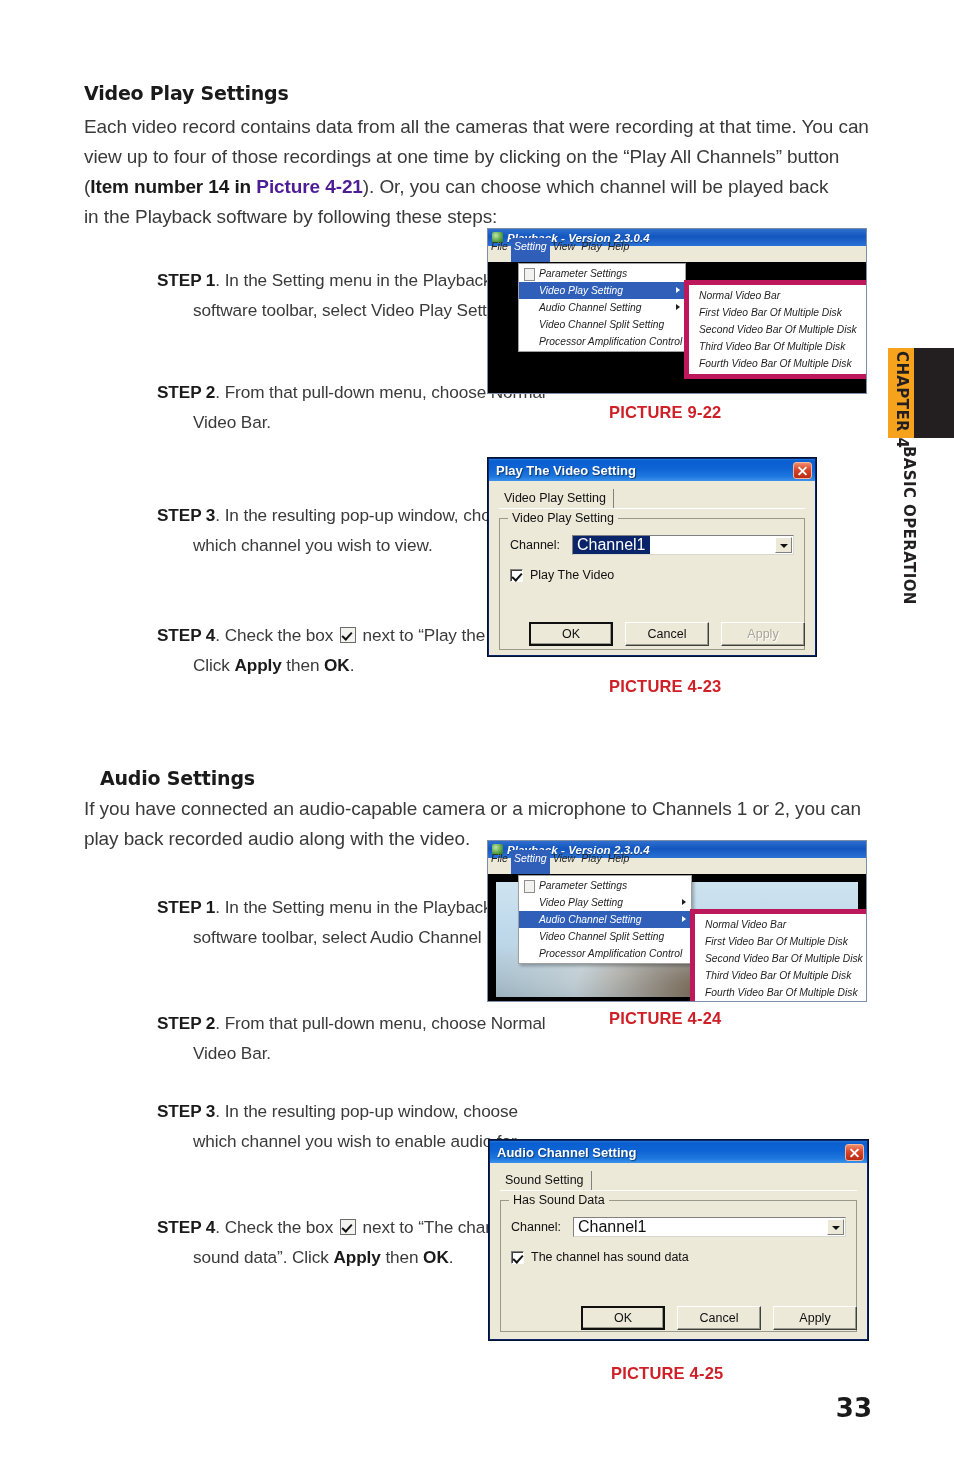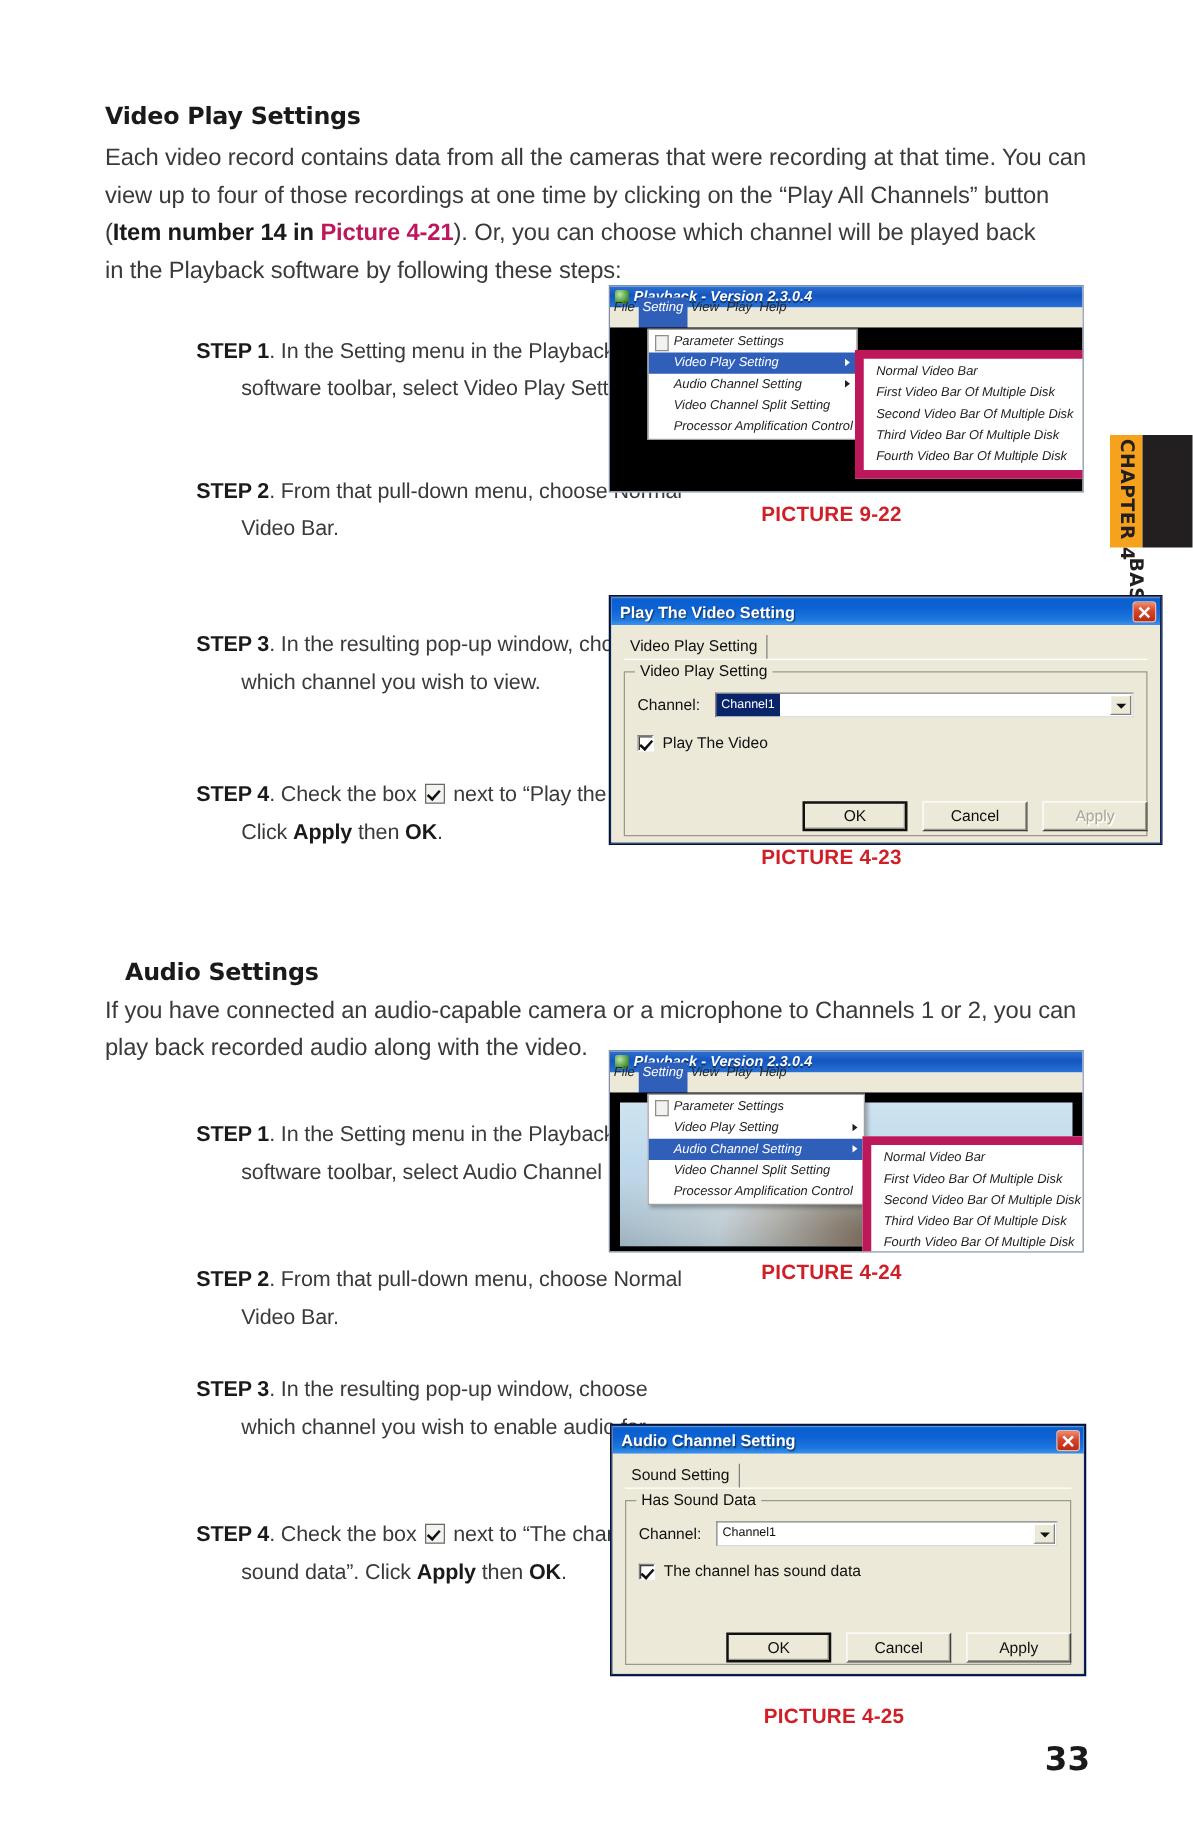--- a/index.html
+++ b/index.html
@@ -34,21 +34,21 @@
 
   .body-text {
     position: absolute;
     font-family: Liberation Sans, sans-serif;
     font-size: 19px;
     line-height: 30px;
     color: #3a3a3a;
     letter-spacing: -0.1px;
   }
   .body-text b { color: #1a1a1a; font-weight: bold; }
-  .red { color: #be185d; font-weight: bold; }
+  .red { color: #4c1d95; font-weight: bold; }
 
   .step {
     position: absolute;
     font-family: "Liberation Sans", sans-serif;
     font-size: 17.2px;
     line-height: 30px;
     color: #3a3a3a;
     letter-spacing: -0.1px;
     text-indent: -36px;
     padding-left: 36px;
@@ -222,21 +222,21 @@
   .pb-menu .row .docico {
     position: absolute;
     left: 5px; top: 3px;
     width: 9px; height: 11px;
     background: #f2f2ee;
     border: 1px solid #8d8d8d;
   }
   .pb-submenu {
     position: absolute;
     background: #fff;
-    border: 7px solid #be185d;
+    border: 5px solid #be185d;
     box-shadow: 2px 2px 3px rgba(0,0,0,.28);
     font-size: 10.3px;
     color: #1e1e1e;
     padding: 2px 0;
   }
   .pb-submenu .row {
     height: 17px;
     line-height: 17px;
     padding: 0 8px 0 10px;
     white-space: nowrap;
@@ -327,21 +327,21 @@
     height: 20px;
     background: #fff;
     border: 1px solid;
     border-color: #808080 #d8d8d0 #d8d8d0 #808080;
     box-sizing: border-box;
     display: flex;
     align-items: center;
   }
   .combo .val {
     padding: 0 4px;
-    font-size: 10px;
+    font-size: 16px;
     line-height: 18px;
   }
   .combo .val.sel {
     background: #0a246a;
     color: #fff;
   }
   .combo .arrowbtn {
     position: absolute;
     right: 1px; top: 1px;
     width: 17px; height: 16px;
@@ -481,21 +481,21 @@
     <div class="pb-submenu" style="left:196px; top:51px; width:180px;">
       <div class="row">Normal Video Bar</div>
       <div class="row">First Video Bar Of Multiple Disk</div>
       <div class="row">Second Video Bar Of Multiple Disk</div>
       <div class="row">Third Video Bar Of Multiple Disk</div>
       <div class="row">Fourth Video Bar Of Multiple Disk</div>
     </div>
   </div>
   <div class="caption" style="left:609px; top:403px;">PICTURE 9-22</div>
 
-  <div class="shot dlg" style="left:488px; top:477px; width:441px; height:198px;">
+  <div class="shot dlg" style="left:488px; top:458px; width:328px; height:198px;">
     <div class="dlg-title">
       <span class="t">Play The Video Setting</span>
       <span class="dlg-close"></span>
     </div>
     <div class="dlg-body">
       <div class="tabstrip">
         <span class="tabitem">Video Play Setting</span>
       </div>
       <div class="groupbox" style="height:106px;">
         <span class="legend">Video Play Setting</span>

